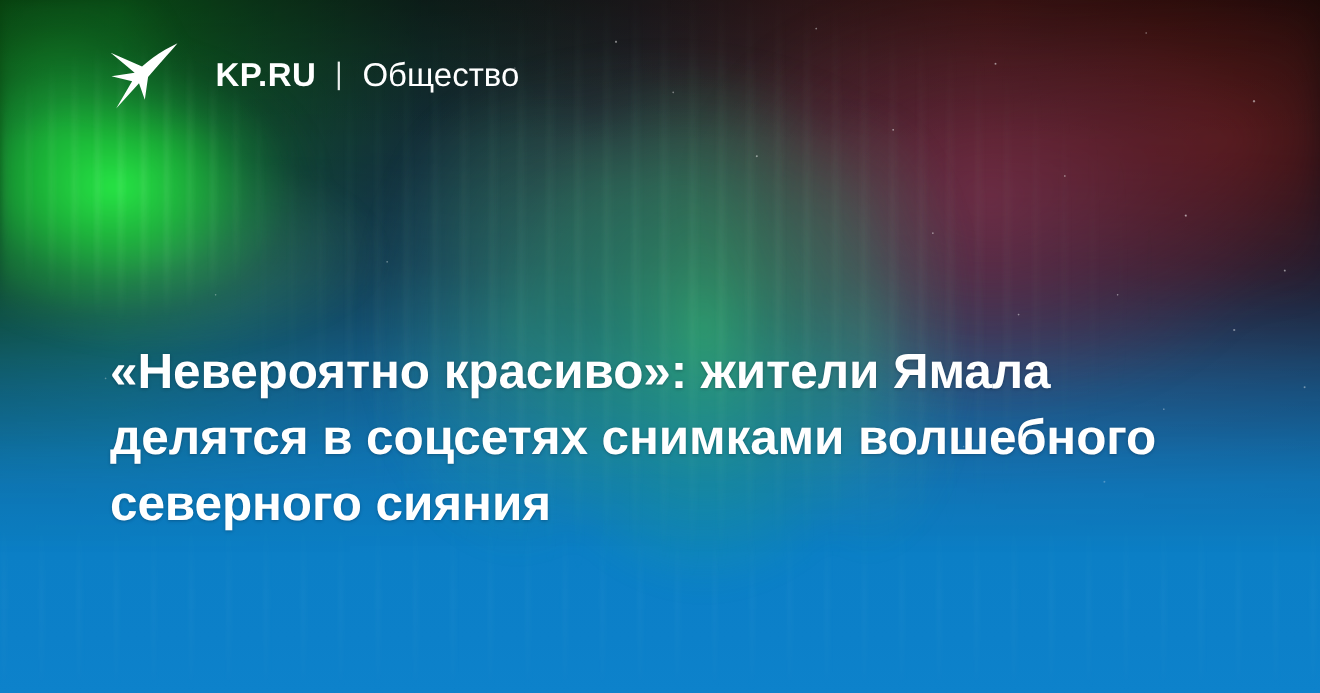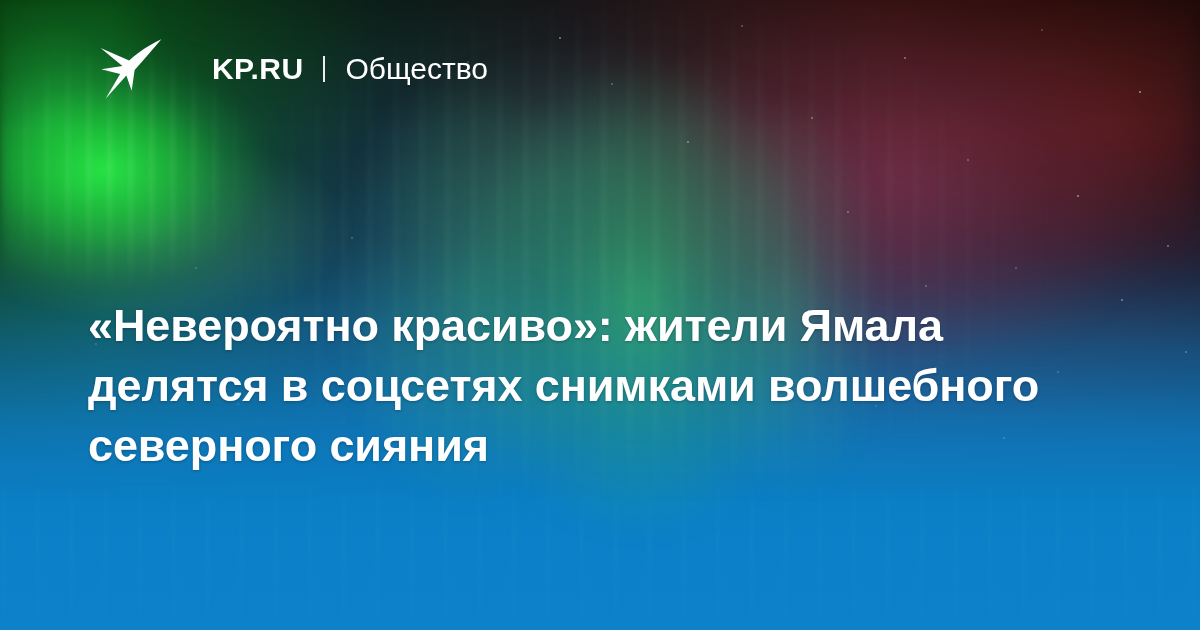--- a/index.html
+++ b/index.html
@@ -171,21 +171,21 @@
     gap: 0;
     z-index: 5;
   }
   .brand-logo {
     width: 68px;
     height: 66px;
     flex: 0 0 auto;
     display: block;
   }
   .brand-name {
-    margin-left: 48px;
+    margin-left: 32px;
     color: #ffffff;
     font-size: 30px;
     font-weight: 700;
     letter-spacing: 0.4px;
     line-height: 1;
     white-space: nowrap;
     text-align: center;
   }
   .brand-divider {
     margin: 0 20px;
@@ -209,21 +209,21 @@
     left: 88px;
     top: 296px;
     width: 1010px;
     z-index: 5;
     color: #ffffff;
     font-size: 45px;
     font-weight: 700;
     line-height: 60px;
     letter-spacing: -0.1px;
     text-shadow: 0 1px 3px rgba(0,20,40,0.30);
-    margin: 0;
+    margin: 12px;
   }
 </style>
 </head>
 <body>
 
 <div class="share-card">
 
   <div class="bg-layer bg-sky"></div>
   <div class="bg-layer bg-hue"></div>
   <div class="bg-layer bg-glow-magenta"></div>

